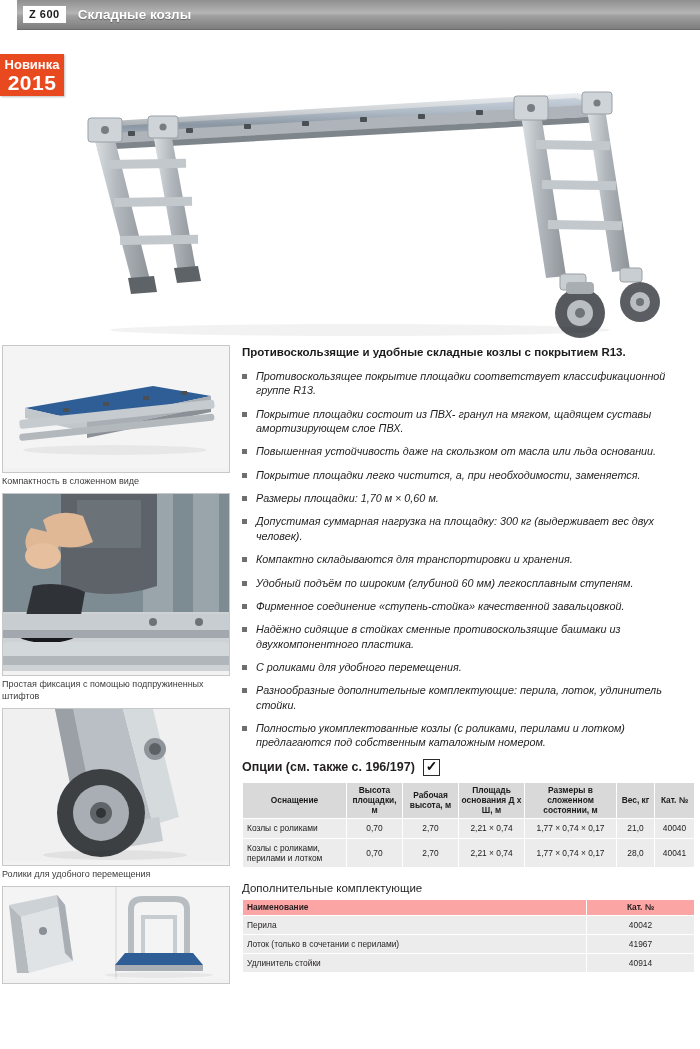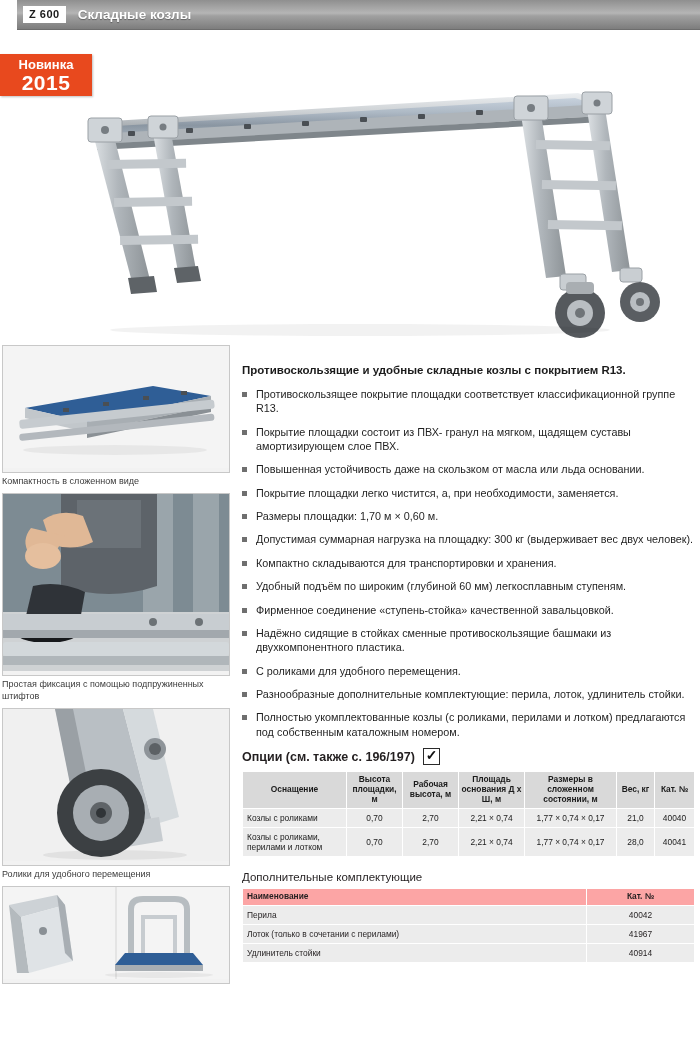--- a/index.html
+++ b/index.html
@@ -39,21 +39,21 @@
     font-weight: bold;
     margin-left: 12px;
     text-shadow: 0 1px 1px rgba(0,0,0,0.35);
   }
 
   
   .badge {
     position: absolute;
     left: 0;
     top: 54px;
-    width: 92px;
+    width: 64px;
     background: #e8491e;
     color: #ffffff;
     text-align: center;
     padding: 4px 0 2px 0;
     line-height: 1.05;
     box-shadow: 1px 1px 2px rgba(0,0,0,0.25);
   }
   .badge-line1 { font-size: 13px; font-weight: bold; }
   .badge-line2 { font-size: 21px; font-weight: bold; letter-spacing: 0.5px; }
 
@@ -74,21 +74,20 @@
   }
   .col-left {
     position: absolute;
     left: 2px; top: 0;
     width: 228px;
   }
   .col-right {
     position: absolute;
     left: 242px; top: 0;
     width: 452px;
-    margin-top: 18px;
   }
 
   
   .photo-block { margin-bottom: 6px; }
   .photo-frame {
     border: 1px solid #c8c8c8;
     background: #f2f2f2;
     overflow: hidden;
     display: block;
   }
@@ -100,21 +99,21 @@
   }
 
   
   .lead {
     font-size: 11.5px;
     font-weight: bold;
     color: #1b1b1b;
     line-height: 1.3;
     margin: 0 0 9px 0;
   }
-  ul.bullets { list-style: none; margin: 0; padding: 0; }
+  ul.bullets { list-style: none; margin: 0; padding: 0; font-style: italic; }
   ul.bullets li {
     position: relative;
     padding-left: 14px;
     margin-bottom: 9px;
     font-size: 10.8px;
     line-height: 1.33;
     color: #1f1f1f;
   }
   ul.bullets li::before {
     content: "";

